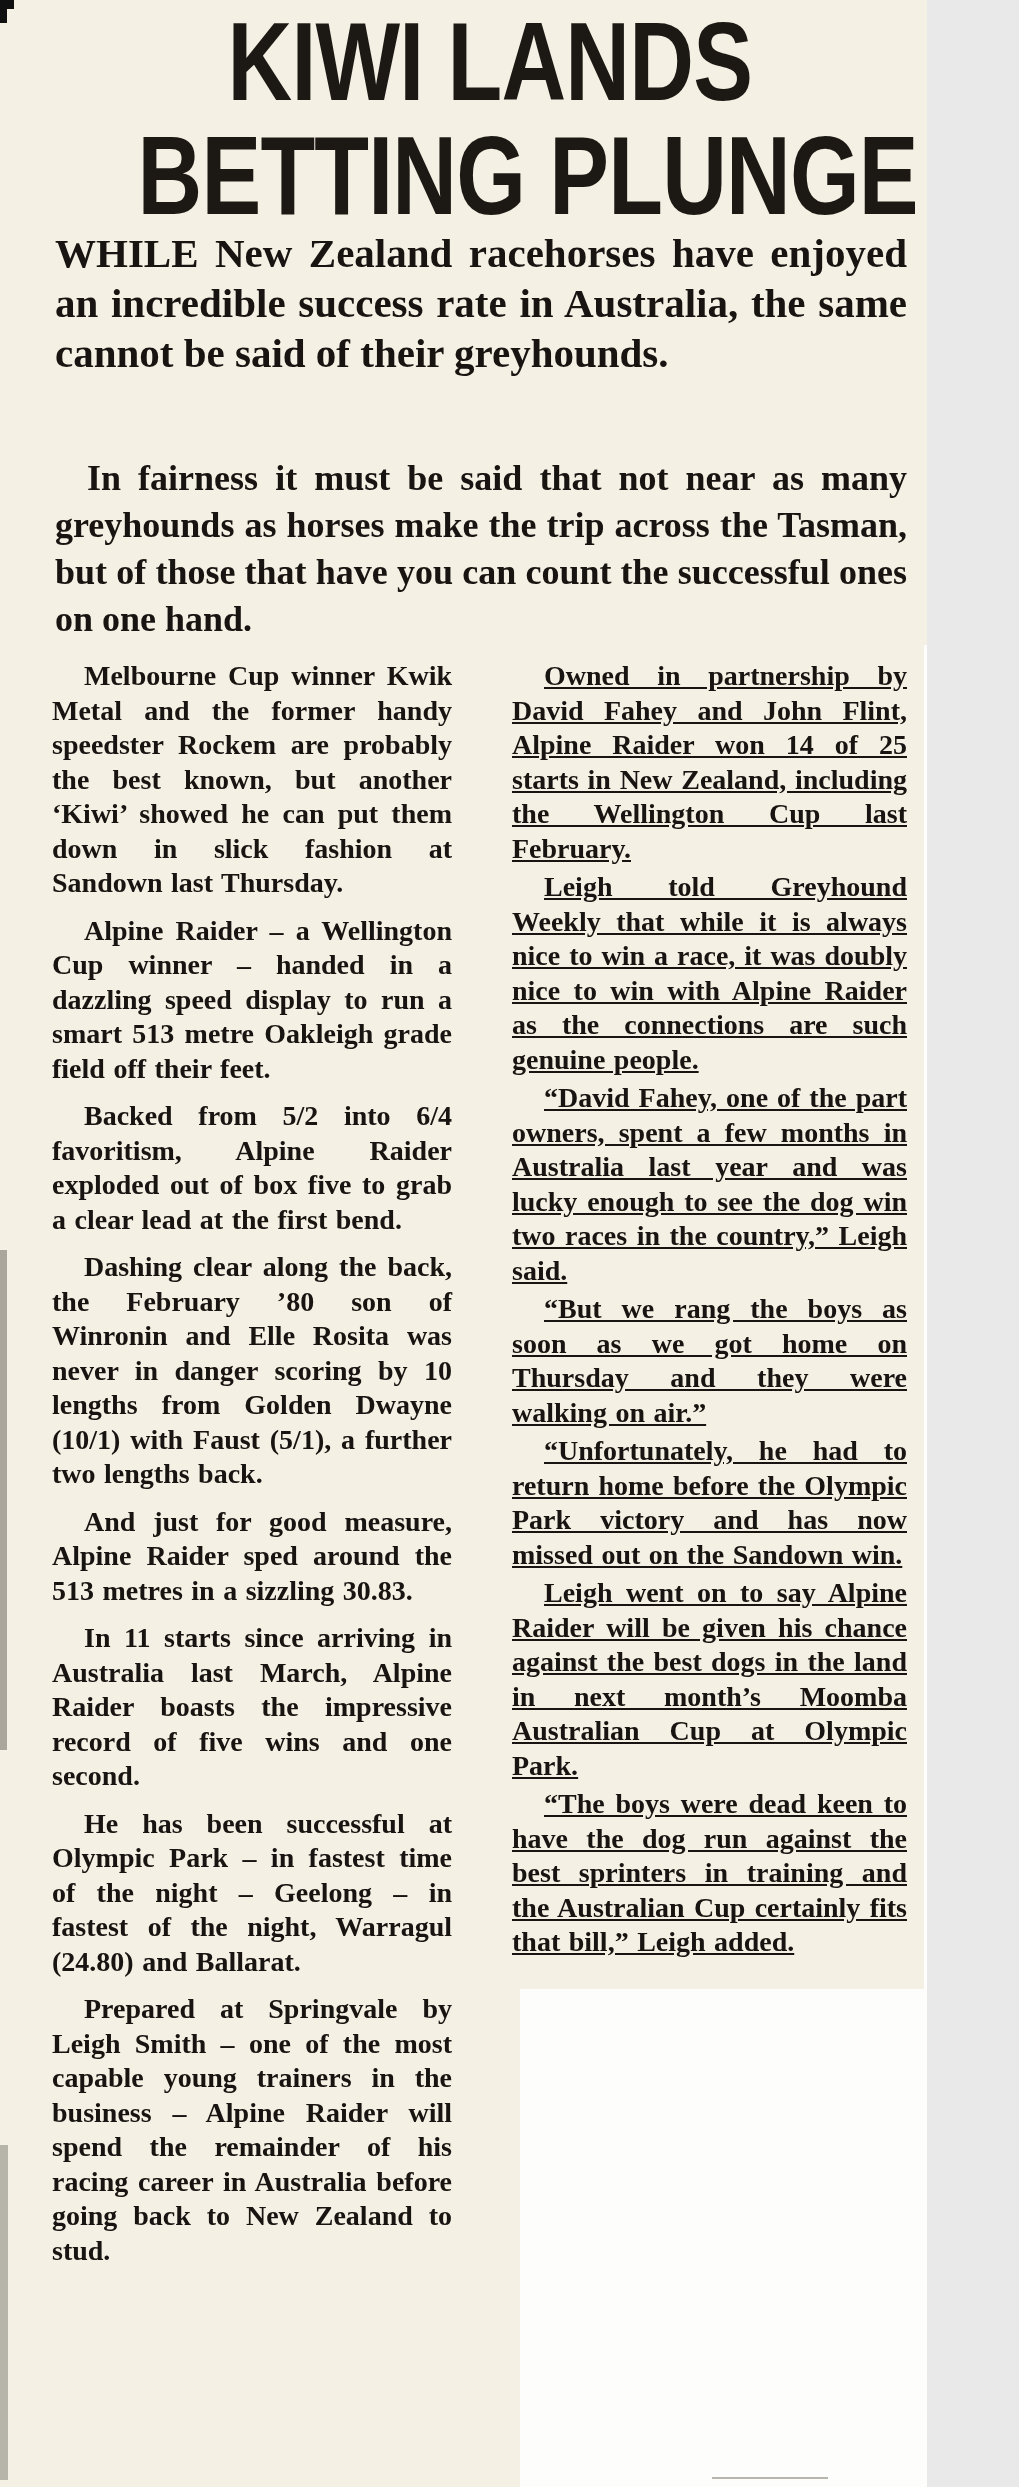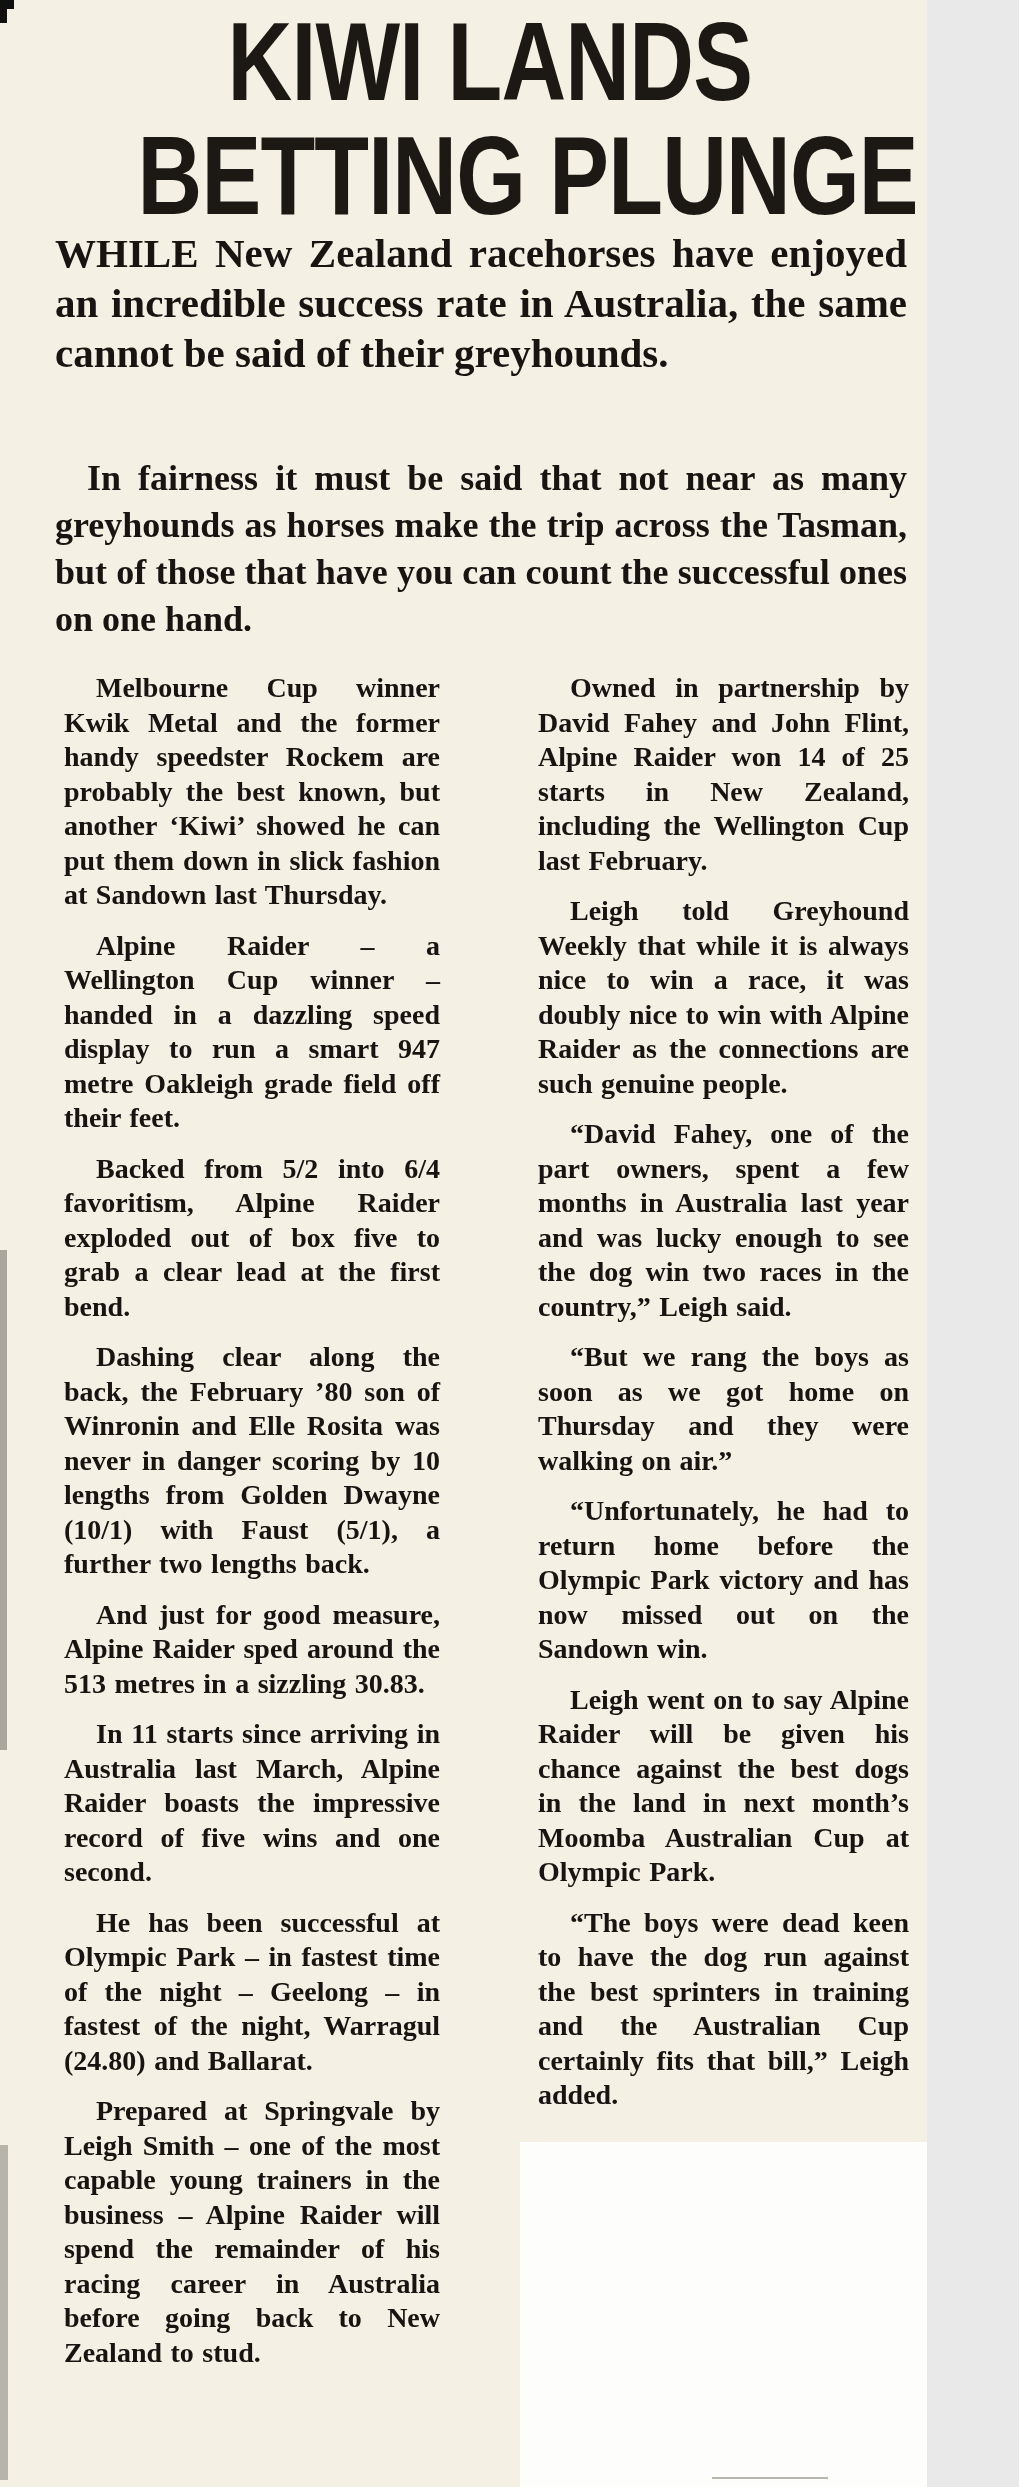--- a/index.html
+++ b/index.html
@@ -12,39 +12,39 @@
     position:relative;
     width:927px;height:2487px;
     background:var(--page);
     overflow:hidden;
     font-family:"Liberation Serif", serif;
     color:var(--ink);
   }
   
   .clip-top{position:absolute;left:0;top:0;width:936px;height:645px;background:var(--paper);}
   .clip-left{position:absolute;left:0;top:645px;width:520px;height:1842px;background:var(--paper);box-sizing:border-box;padding:10px 0 0 48px;}
-  .clip-right{position:absolute;left:517px;top:645px;width:421px;background:var(--paper);box-sizing:border-box;padding:10px 13px 26px 5px;}
+  .clip-right{position:absolute;left:503px;top:645px;width:421px;background:var(--paper);box-sizing:border-box;padding:10px 13px 26px 5px;text-decoration:underline;}
 
   
   .headline{position:absolute;left:40px;top:5px;width:900px;text-align:center;
     font-family:"Liberation Sans", sans-serif;font-weight:700;color:#1c1915;}
   .hl-line{font-size:112px;line-height:114px;white-space:nowrap;}
   .hl-squeeze{display:inline-block;transform:scaleX(0.8);transform-origin:50% 50%;letter-spacing:-1px;}
 
   
   .lead{position:absolute;left:55px;top:228px;width:852px;
     font-size:41px;line-height:50px;font-weight:700;text-align:justify;}
   .intro{position:absolute;left:55px;top:435px;width:852px;
     font-size:36px;line-height:47px;font-weight:700;text-align:justify;text-indent:32px;margin-top:20px;}
 
   
   .bodycol{font-size:28px;line-height:34.5px;font-weight:700;text-align:justify;word-spacing:1.5px;}
   .col-left{width:408px;}
   .col-right{width:100%;}
-  .bodycol p{margin:16px;text-indent:32px;}
+  .bodycol p{margin:4px;text-indent:32px;}
   .col-left p{margin-bottom:13px;}
   .col-right p{margin-bottom:3px;}
 
   
   .artifact{position:absolute;}
   .a-corner-1{left:0;top:0;width:14px;height:9px;background:#101010;}
   .a-corner-2{left:0;top:0;width:7px;height:23px;background:#101010;}
   .a-hline-1{left:934px;top:576px;width:80px;height:3px;background:#1c1c1c;opacity:.85;}
   .a-vline-1{left:932px;top:576px;width:3px;height:488px;background:#1c1c1c;opacity:.8;}
   .a-hline-2{left:941px;top:1440px;width:78px;height:3px;background:#1c1c1c;opacity:.85;}
@@ -67,21 +67,21 @@
     <div class="hl-line"><span class="hl-squeeze">BETTING PLUNGE</span></div>
   </div>
 
   <div class="lead">WHILE New Zealand racehorses have enjoyed an incredible success rate in Australia, the same cannot be said of their greyhounds.</div>
 
   <div class="intro">In fairness it must be said that not near as many greyhounds as horses make the trip across the Tasman, but of those that have you can count the successful ones on one hand.</div>
 
   <div class="clip-left">
     <div class="bodycol col-left">
       <p>Melbourne Cup winner Kwik Metal and the former handy speedster Rockem are probably the best known, but another ‘Kiwi’ showed he can put them down in slick fashion at Sandown last Thursday.</p>
-      <p>Alpine Raider – a Wellington Cup winner – handed in a dazzling speed display to run a smart 947 metre Oakleigh grade field off their feet.</p>
+      <p>Alpine Raider – a Wellington Cup winner – handed in a dazzling speed display to run a smart 513 metre Oakleigh grade field off their feet.</p>
       <p>Backed from 5/2 into 6/4 favoritism, Alpine Raider exploded out of box five to grab a clear lead at the first bend.</p>
       <p>Dashing clear along the back, the February ’80 son of Winronin and Elle Rosita was never in danger scoring by 10 lengths from Golden Dwayne (10/1) with Faust (5/1), a further two lengths back.</p>
       <p>And just for good measure, Alpine Raider sped around the 513 metres in a sizzling 30.83.</p>
       <p>In 11 starts since arriving in Australia last March, Alpine Raider boasts the impressive record of five wins and one second.</p>
       <p>He has been successful at Olympic Park – in fastest time of the night – Geelong – in fastest of the night, Warragul (24.80) and Ballarat.</p>
       <p>Prepared at Springvale by Leigh Smith – one of the most capable young trainers in the business – Alpine Raider will spend the remainder of his racing career in Australia before going back to New Zealand to stud.</p>
     </div>
   </div>
 
   <div class="clip-right">

